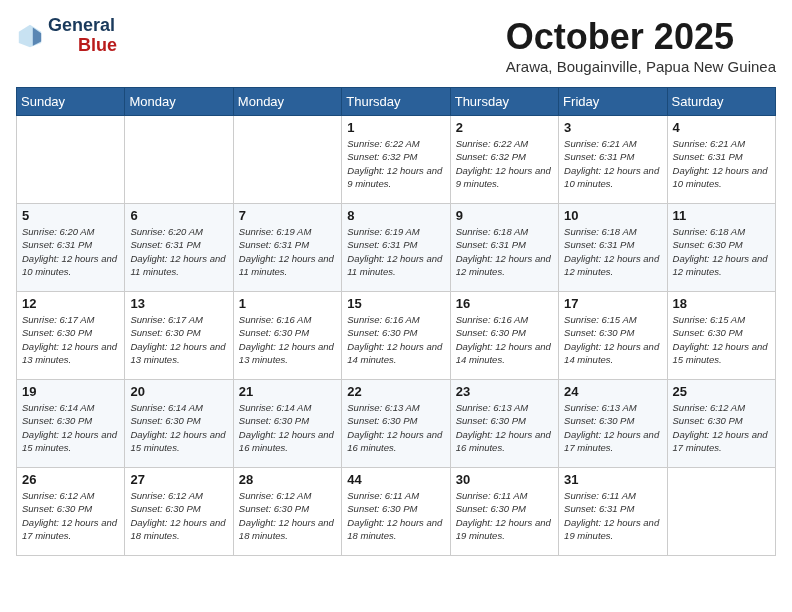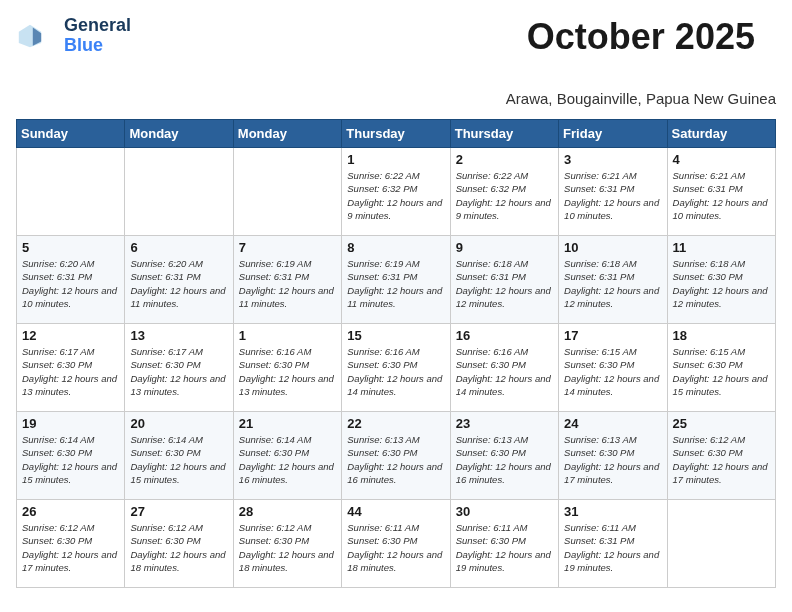--- a/index.html
+++ b/index.html
@@ -12,55 +12,54 @@
     }
     .header {
       display: flex;
       justify-content: space-between;
       align-items: flex-start;
       margin-bottom: 12px;
     }
     .logo {
       display: flex;
       align-items: center;
-      gap: 20px;
+      gap: 4px;
     }
     .logo-text {
       font-size: 18px;
       font-weight: bold;
       color: #1a3a5c;
       line-height: 1.1;
     }
     .logo-icon {
       width: 28px;
       height: 28px;
     }
     .title-block {
-      text-align: center;
+      text-align: left;
     }
     .month-title {
       font-size: 36px;
       font-weight: bold;
       color: #1a1a1a;
     }
     .subtitle {
       font-size: 15px;
       color: #333;
-      margin-top: 32px;
     }
     .calendar {
       width: 100%;
       border-collapse: collapse;
       border: 1px solid #ccc;
     }
     .calendar th {
       background: #2a6099;
       color: #fff;
       font-size: 13px;
-      font-weight: bold;
+      font-weight: normal;
       padding: 6px 4px;
       text-align: left;
       border: 1px solid #1a4a7a;
     }
     .calendar td {
       border: 1px solid #ccc;
       vertical-align: top;
       padding: 4px 5px;
       width: 108px;
       height: 88px;
@@ -89,21 +88,21 @@
 <body>
 
 <div class="header">
   <div class="logo">
     <svg class="logo-icon" viewBox="0 0 40 40">
       <polygon points="20,4 36,14 36,30 20,36 4,30 4,14" fill="#4a9fd4" opacity="0.3"></polygon>
       <polygon points="24,8 36,16 36,28 24,34" fill="#2a6099" opacity="0.7"></polygon>
     </svg>
     <div class="logo-text">
       <div>General</div>
-      <div style="color:#3b82f6;">Blue</div>
+      <div style="color:#b91c1c;margin-left:30px;">Blue</div>
     </div>
   </div>
   <div class="title-block">
     <div class="month-title">October 2025</div>
     <div class="subtitle">Arawa, Bougainville, Papua New Guinea</div>
   </div>
 </div>
 
 <table class="calendar">
   <thead>

